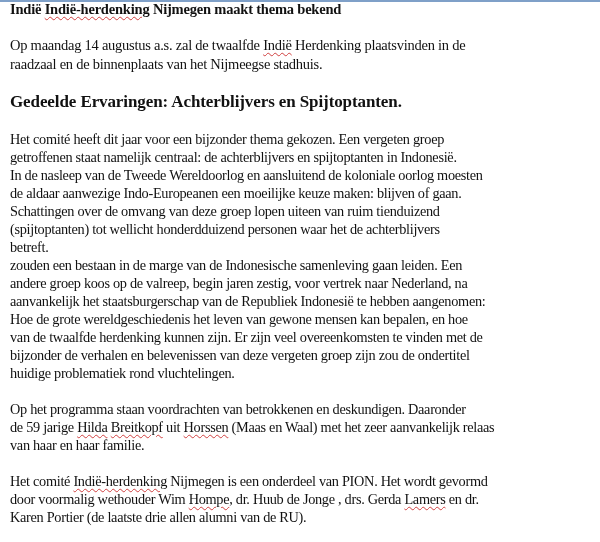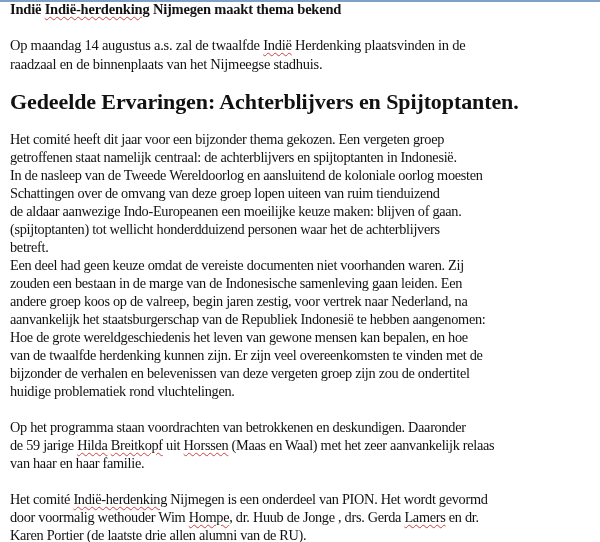--- a/index.html
+++ b/index.html
@@ -35,21 +35,21 @@
       letter-spacing: -0.2px;
     }
     .intro {
       font-size: 14.5px;
       font-weight: normal;
       line-height: 18.5px;
       margin: 18px 0 0 0;
       letter-spacing: -0.25px;
     }
     .subheading {
-      font-size: 22px;
+      font-size: 17px;
       font-weight: bold;
       line-height: 24px;
       margin: 17px 0 0 0;
       letter-spacing: -0.1px;
     }
     .body-block {
       font-size: 14.3px;
       line-height: 18px;
       margin: 16px 0 0 0;
       letter-spacing: -0.3px;
@@ -82,25 +82,24 @@
     <span class="line"><span>Op  maandag 14 augustus a.s. zal de twaalfde </span><span class="spell">Indië</span><span> Herdenking plaatsvinden in de</span></span>
     <span class="line">raadzaal en de binnenplaats van het Nijmeegse stadhuis.</span>
   </p>
 
   <h2 class="subheading">Gedeelde Ervaringen: Achterblijvers en Spijtoptanten.</h2>
 
   <p class="body-block">
     <span class="line">Het comité heeft dit jaar voor een bijzonder thema gekozen. Een vergeten groep</span>
     <span class="line">getroffenen staat  namelijk centraal: de achterblijvers en spijtoptanten in Indonesië.</span>
     <span class="line">In de nasleep van de Tweede Wereldoorlog en aansluitend de koloniale oorlog  moesten</span>
+    <span class="line">de aldaar aanwezige Indo-Europeanen een moeilijke keuze maken: blijven of gaan.</span>
     <span class="line">Schattingen over de omvang van deze groep lopen uiteen van ruim tienduizend</span>
-    <span class="line">de aldaar aanwezige Indo-Europeanen een moeilijke keuze maken: blijven of gaan.</span>
     <span class="line">(spijtoptanten) tot wellicht honderdduizend personen waar het de achterblijvers</span>
     <span class="line">betreft.</span>
-    <span class="line">Een deel had geen keuze omdat de vereiste documenten niet voorhanden waren. Zij</span>
     <span class="line">zouden een bestaan in de marge van de Indonesische samenleving gaan leiden. Een</span>
     <span class="line">andere groep koos op de valreep, begin jaren zestig, voor vertrek naar Nederland, na</span>
     <span class="line">aanvankelijk het staatsburgerschap van de Republiek Indonesië te hebben aangenomen:</span>
     <span class="line">Hoe de grote wereldgeschiedenis het leven van gewone mensen kan bepalen, en hoe</span>
     <span class="line">van de twaalfde herdenking kunnen zijn. Er zijn veel overeenkomsten te vinden met de</span>
     <span class="line">bijzonder de verhalen en belevenissen van deze vergeten groep zijn zou de ondertitel</span>
     <span class="line">huidige problematiek rond vluchtelingen.</span>
   </p>
 
   <p class="body-block gap">

